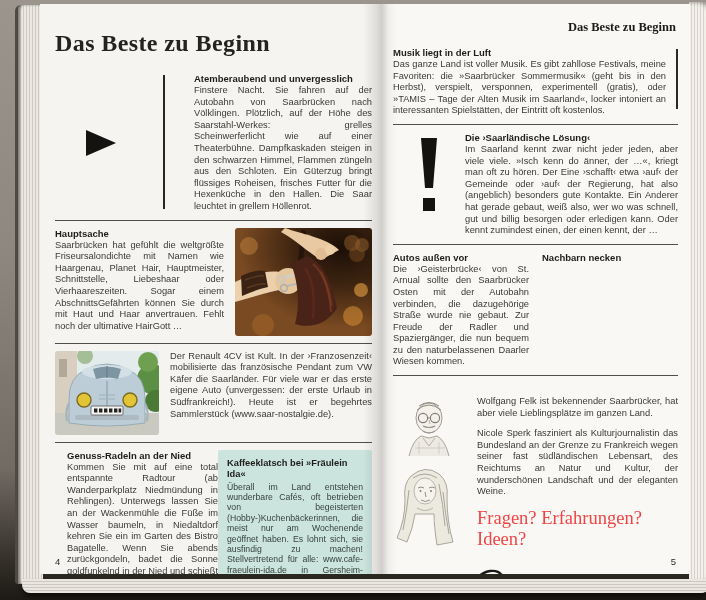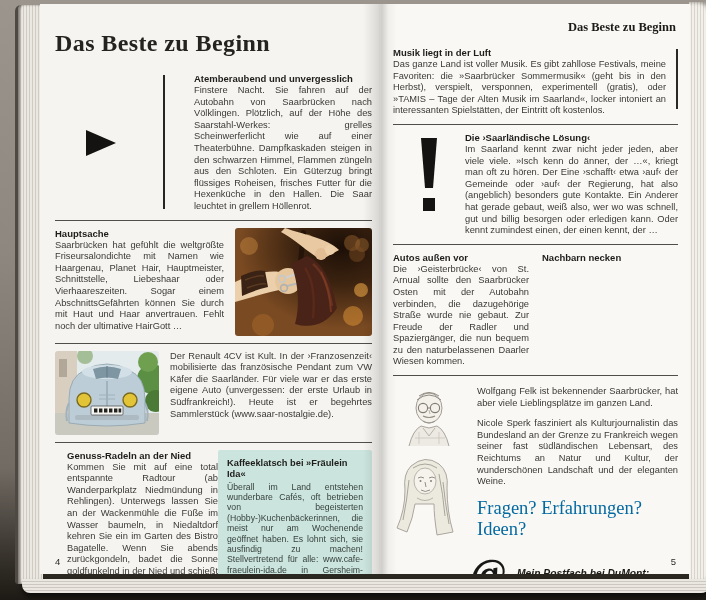--- a/index.html
+++ b/index.html
@@ -53,25 +53,25 @@
   .pn-right{right:14px;}
 
   .rsec1{margin-top:12px;}
   .rsec1-text{flex:1;}
   .vrule2{width:2px;background:#2a2923;align-self:stretch;margin:2px 0 8px 10px;}
   .mark-col{width:72px;display:flex;justify-content:center;flex:none;padding-top:6px;}
   .rsec2-text{flex:1;}
   .cols{gap:13px;}
   .col{flex:1;min-width:0;}
 
-  .authors{margin-top:10px;}
+  .authors{margin-top:20px;}
   .portrait-col{width:80px;flex:none;}
   .authors-text{flex:1;margin-left:4px;}
   .authors-text p.body{margin-bottom:9px;}
-  .cta-head{font-family:"Liberation Serif",serif;font-weight:400;font-size:18.5px;color:#0369a1;margin:10px 0 4px 0;}
+  .cta-head{font-family:"Liberation Serif",serif;font-weight:400;font-size:18.5px;color:#ef4444;margin:10px 0 4px 0;}
   .cta-sub{font-size:9.4px;color:#3a3935;margin:0;}
 
   .mailbox{display:flex;align-items:center;margin:12px 0 0 76px;}
   .at-sign{font-family:"DejaVu Serif",serif;font-style:italic;font-weight:700;font-size:38px;line-height:36px;color:#181816;
     transform:rotate(-8deg);display:inline-block;}
   .mailbox-text{margin-left:10px;font-size:10.3px;line-height:13px;font-weight:700;font-style:italic;color:#1c1b18;}
 </style>
 </head>
 <body>
 

